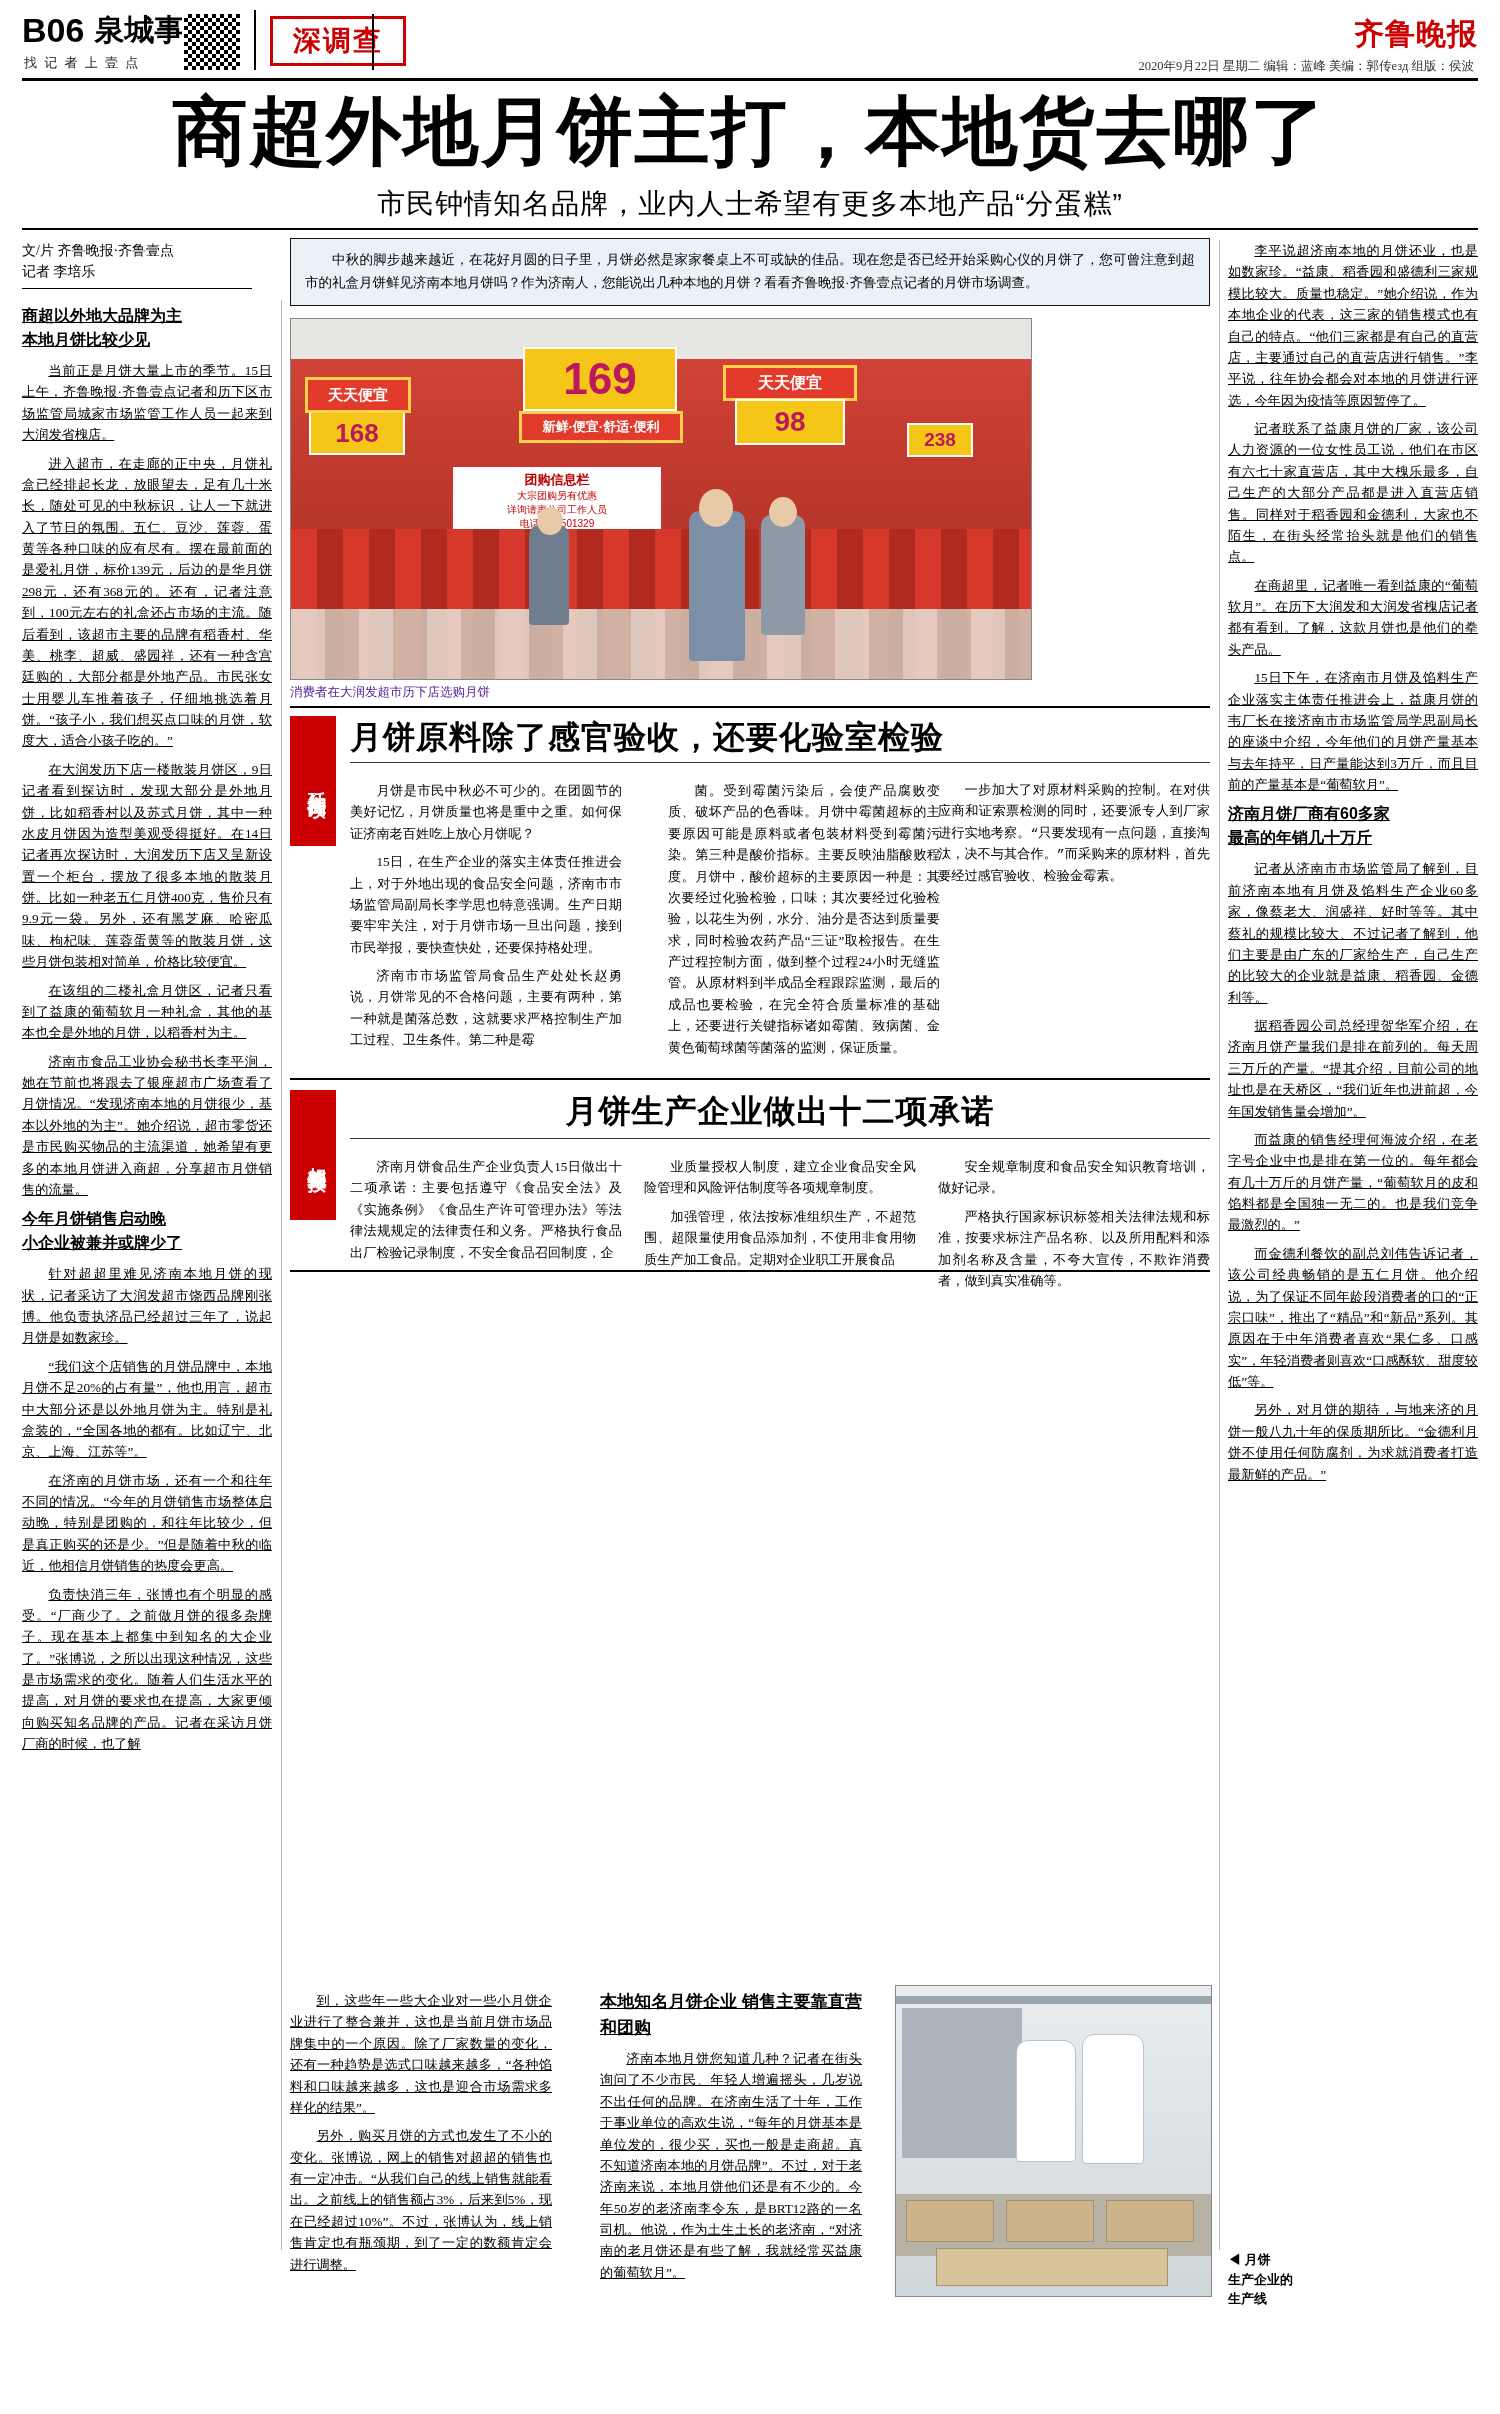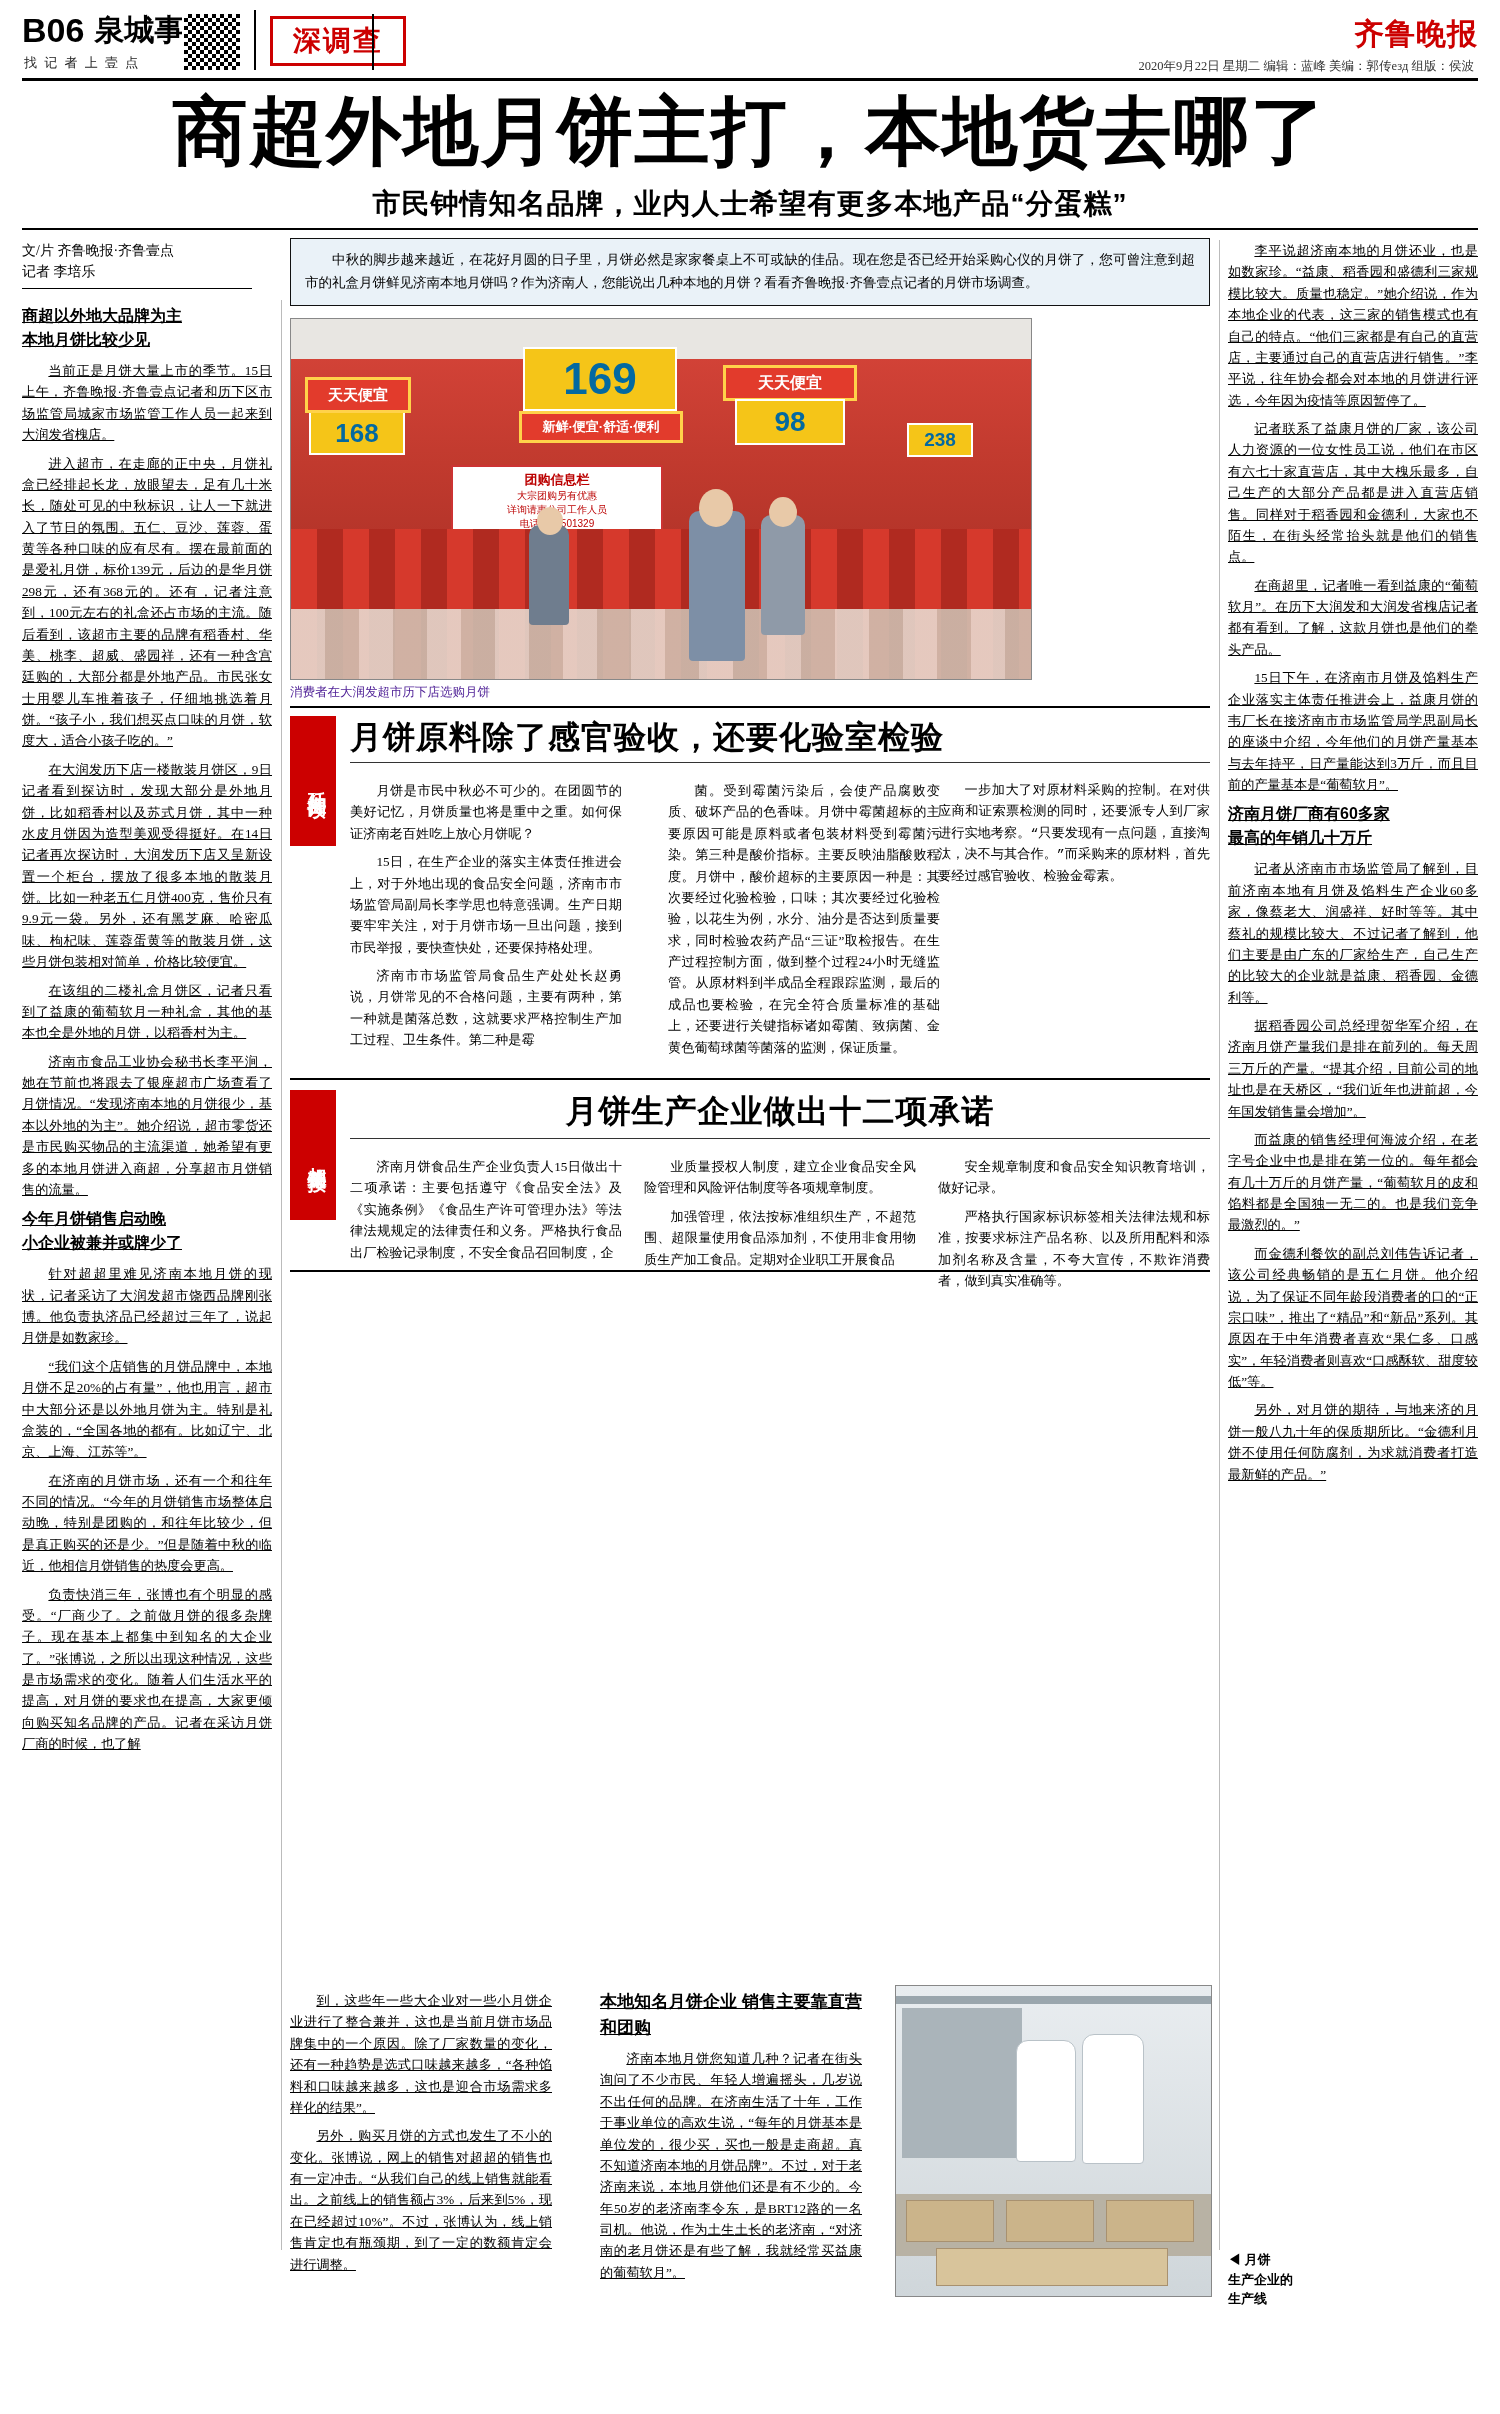--- a/index.html
+++ b/index.html
@@ -33,21 +33,21 @@
                 font-weight:bold; font-size:30px; color:#c00; letter-spacing:1px; }
   .mh-date { position:absolute; right:4px; top:48px; font-size:12.5px; color:#333; white-space:nowrap; }
 
   .rule-thick { position:absolute; left:22px; top:78px; width:1456px; height:3px; background:#000; }
 
   
   .headline { position:absolute; left:28px; top:92px; width:1444px; text-align:center;
               font-family:"Liberation Sans", sans-serif; font-weight:bold; font-size:75px;
               letter-spacing:2px; line-height:1.05; }
   .subhead { position:absolute; left:28px; top:185px; width:1444px; text-align:center;
-             font-family:"Liberation Sans", sans-serif; font-weight:bold; font-size:28px; letter-spacing:1px; }
+             font-family:"Liberation Sans", sans-serif; font-weight:normal; font-size:28px; letter-spacing:1px; }
   .rule-under { position:absolute; left:22px; top:228px; width:1456px; height:2px; background:#000; }
 
   
   .byline { position:absolute; left:22px; top:240px; width:250px; font-size:14px; line-height:1.5; }
   .byline .b-rule { width:230px; height:1px; background:#000; margin:6px 0 0 0; }
 
   
   .col { position:absolute; font-size:13.2px; line-height:1.62; text-align:justify;text-decoration:underline; }
   .col p { margin:0 0 7px 0; text-indent:2em; }
   .sec-title { font-family:"Liberation Sans", sans-serif; font-weight:bold; font-size:16px;
@@ -64,21 +64,21 @@
              line-height:1.7; text-align:justify; }
   .leadbox p { margin:0; text-indent:2em; }
 
   
   .photo1 { position:absolute; left:290px; top:318px; width:740px; height:360px;
             border:1px solid #888; overflow:hidden; background:#b9352c; }
   .p1-sky { position:absolute; inset:0; background:linear-gradient(#d8453a 0%, #c13a2e 40%, #9e2b22 100%); }
   .p1-ceil { position:absolute; left:0; top:0; width:100%; height:40px; background:#e8e6e2; }
   .p1-sign { position:absolute; background:#e23b2c; border:3px solid #ffd24a; color:#fff;
              font-family:"Liberation Sans", sans-serif; font-weight:bold; text-align:center; }
-  .p1-yellow { position:absolute; background:#f5c518; color:#0369a1;
+  .p1-yellow { position:absolute; background:#f5c518; color:#be185d;
                font-family:"Liberation Sans", sans-serif; font-weight:bold; text-align:center; border:2px solid #fff; }
   .p1-white { position:absolute; background:#ffffff; border:2px solid #c33; color:#b00;
               font-family:"Liberation Sans", sans-serif; font-size:11px; text-align:center; padding:4px; }
   .p1-boxes { position:absolute; left:0; bottom:0; width:100%; height:150px;
               background:repeating-linear-gradient(90deg,#d6392c 0 26px,#b02a20 26px 52px); }
   .p1-boxes2 { position:absolute; left:0; bottom:0; width:100%; height:70px;
               background:repeating-linear-gradient(90deg,#e8e2d8 0 34px,#cfc6b8 34px 68px); opacity:.85; }
   .p1-person { position:absolute; background:#7d8fa6; border-radius:10px 10px 4px 4px; }
   .p1-head { position:absolute; background:#e8c9a8; border-radius:50%; }
   .cap1 { position:absolute; left:290px; top:684px; width:740px; font-size:12.5px; color:#4c1d95; }

